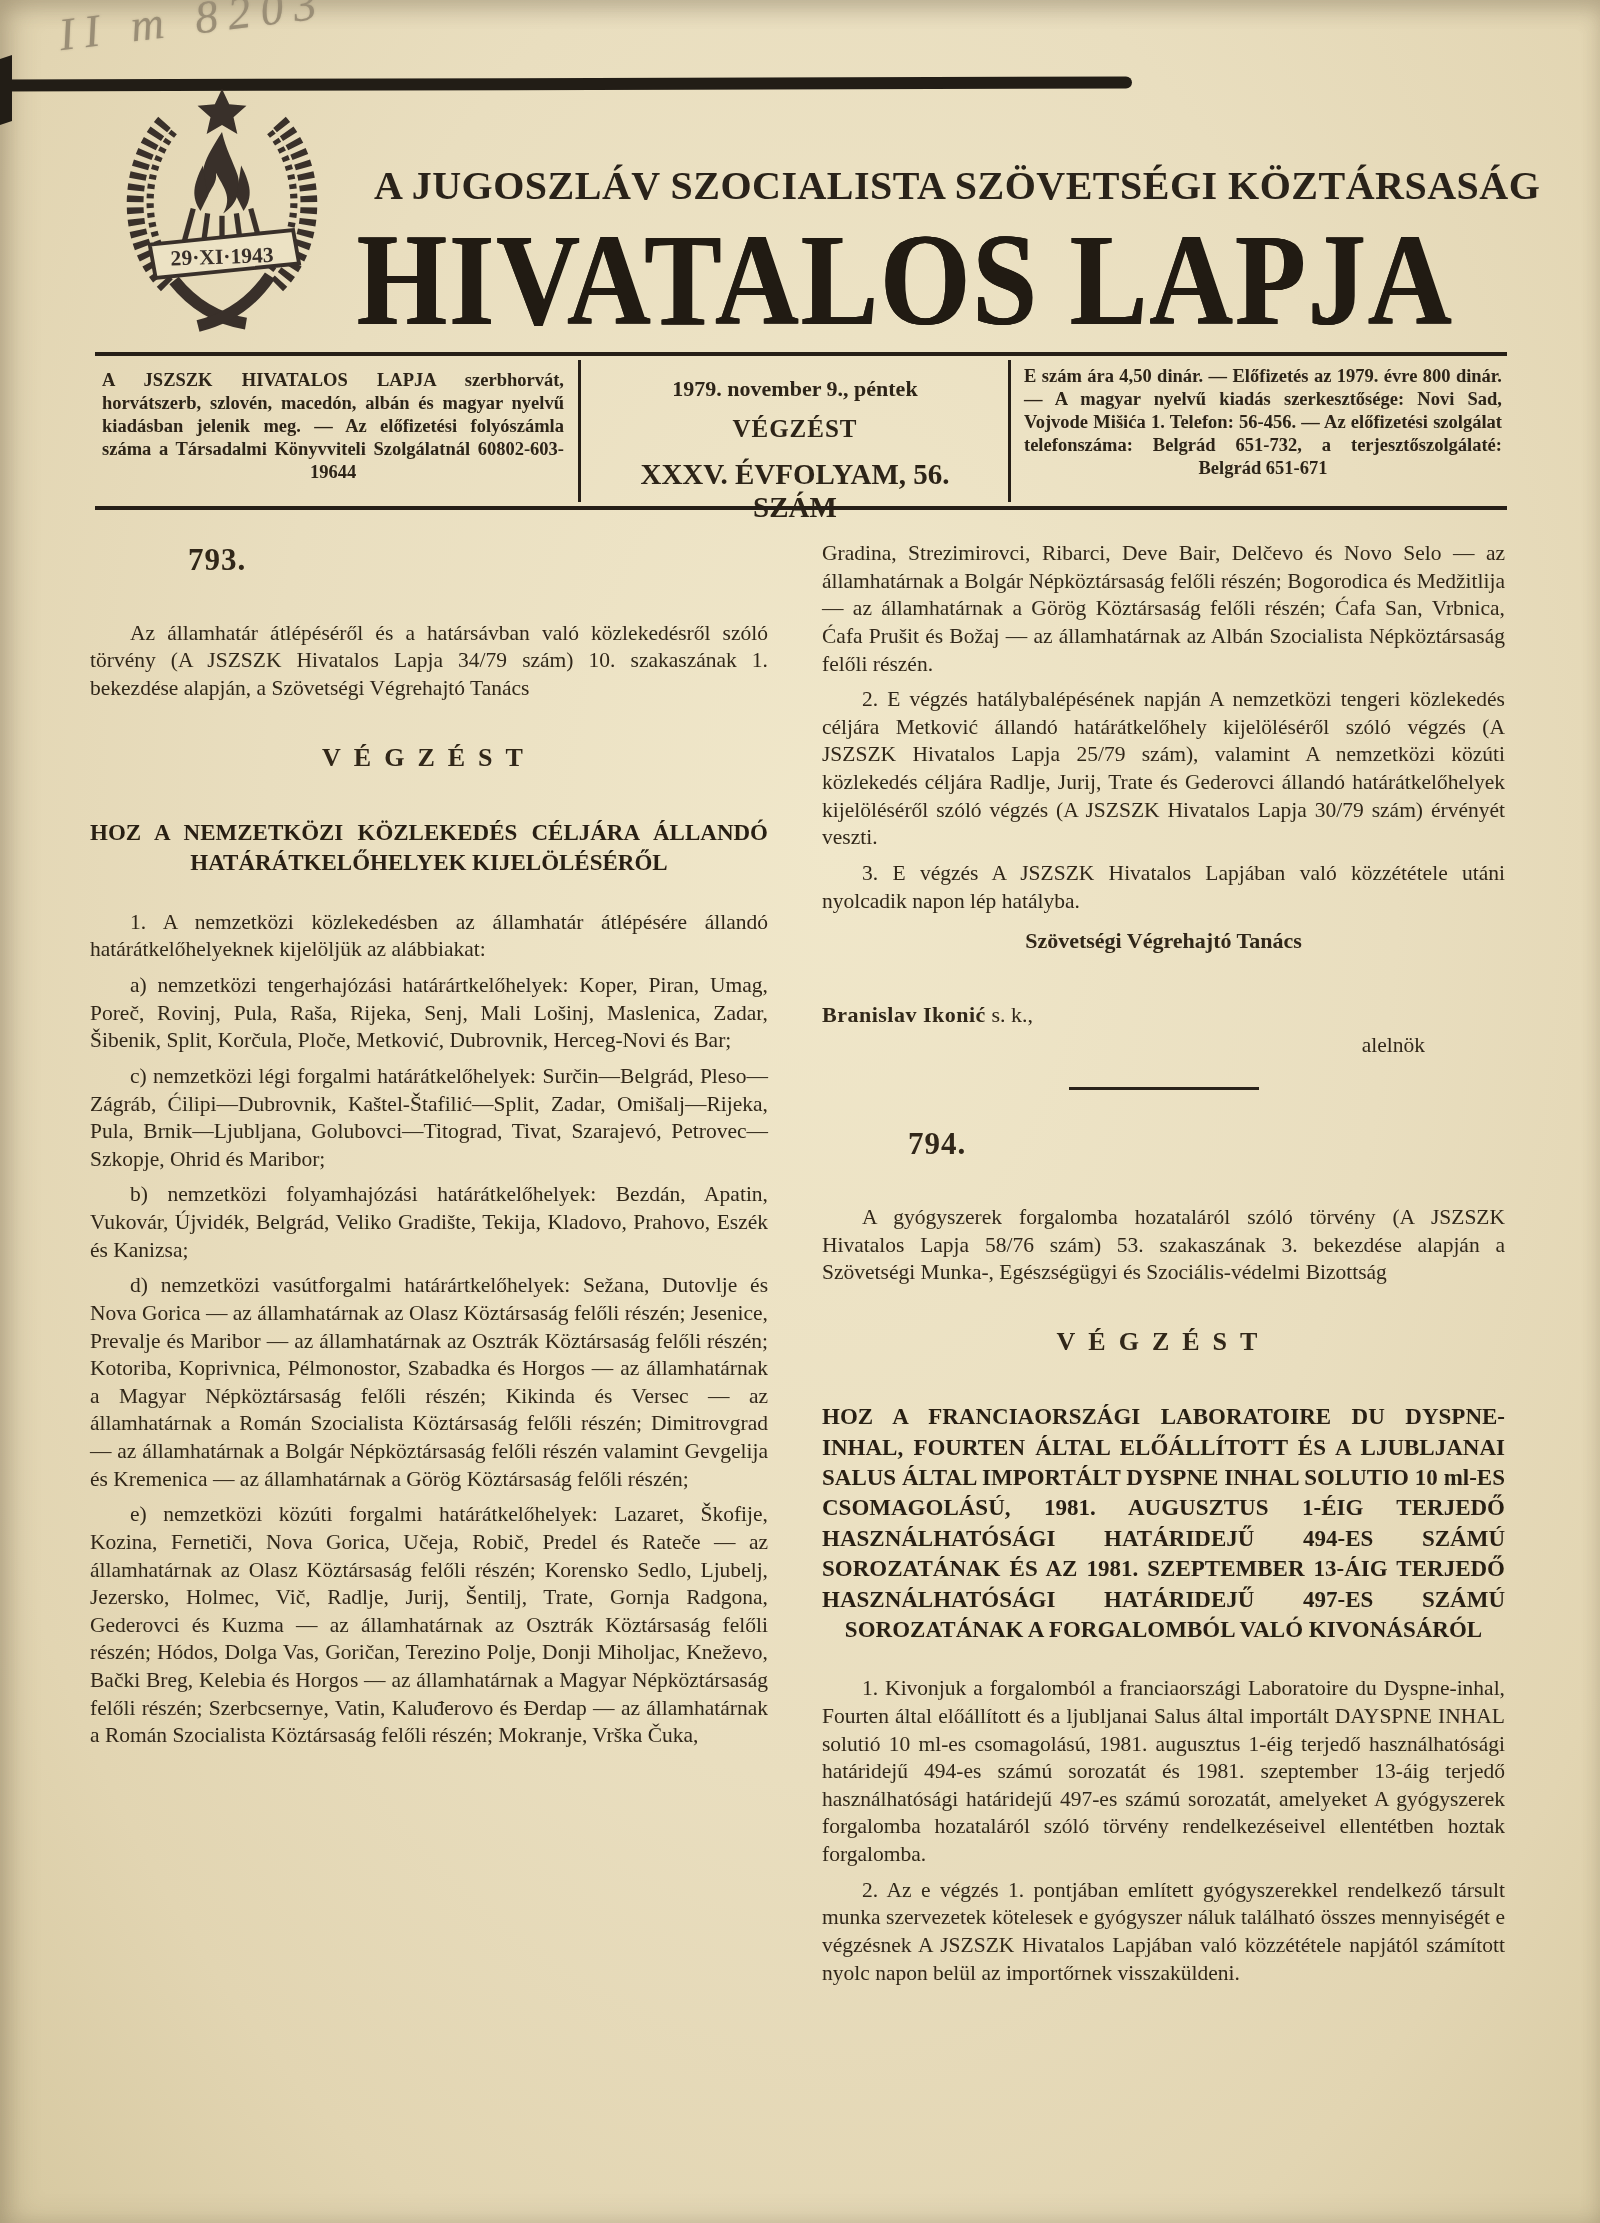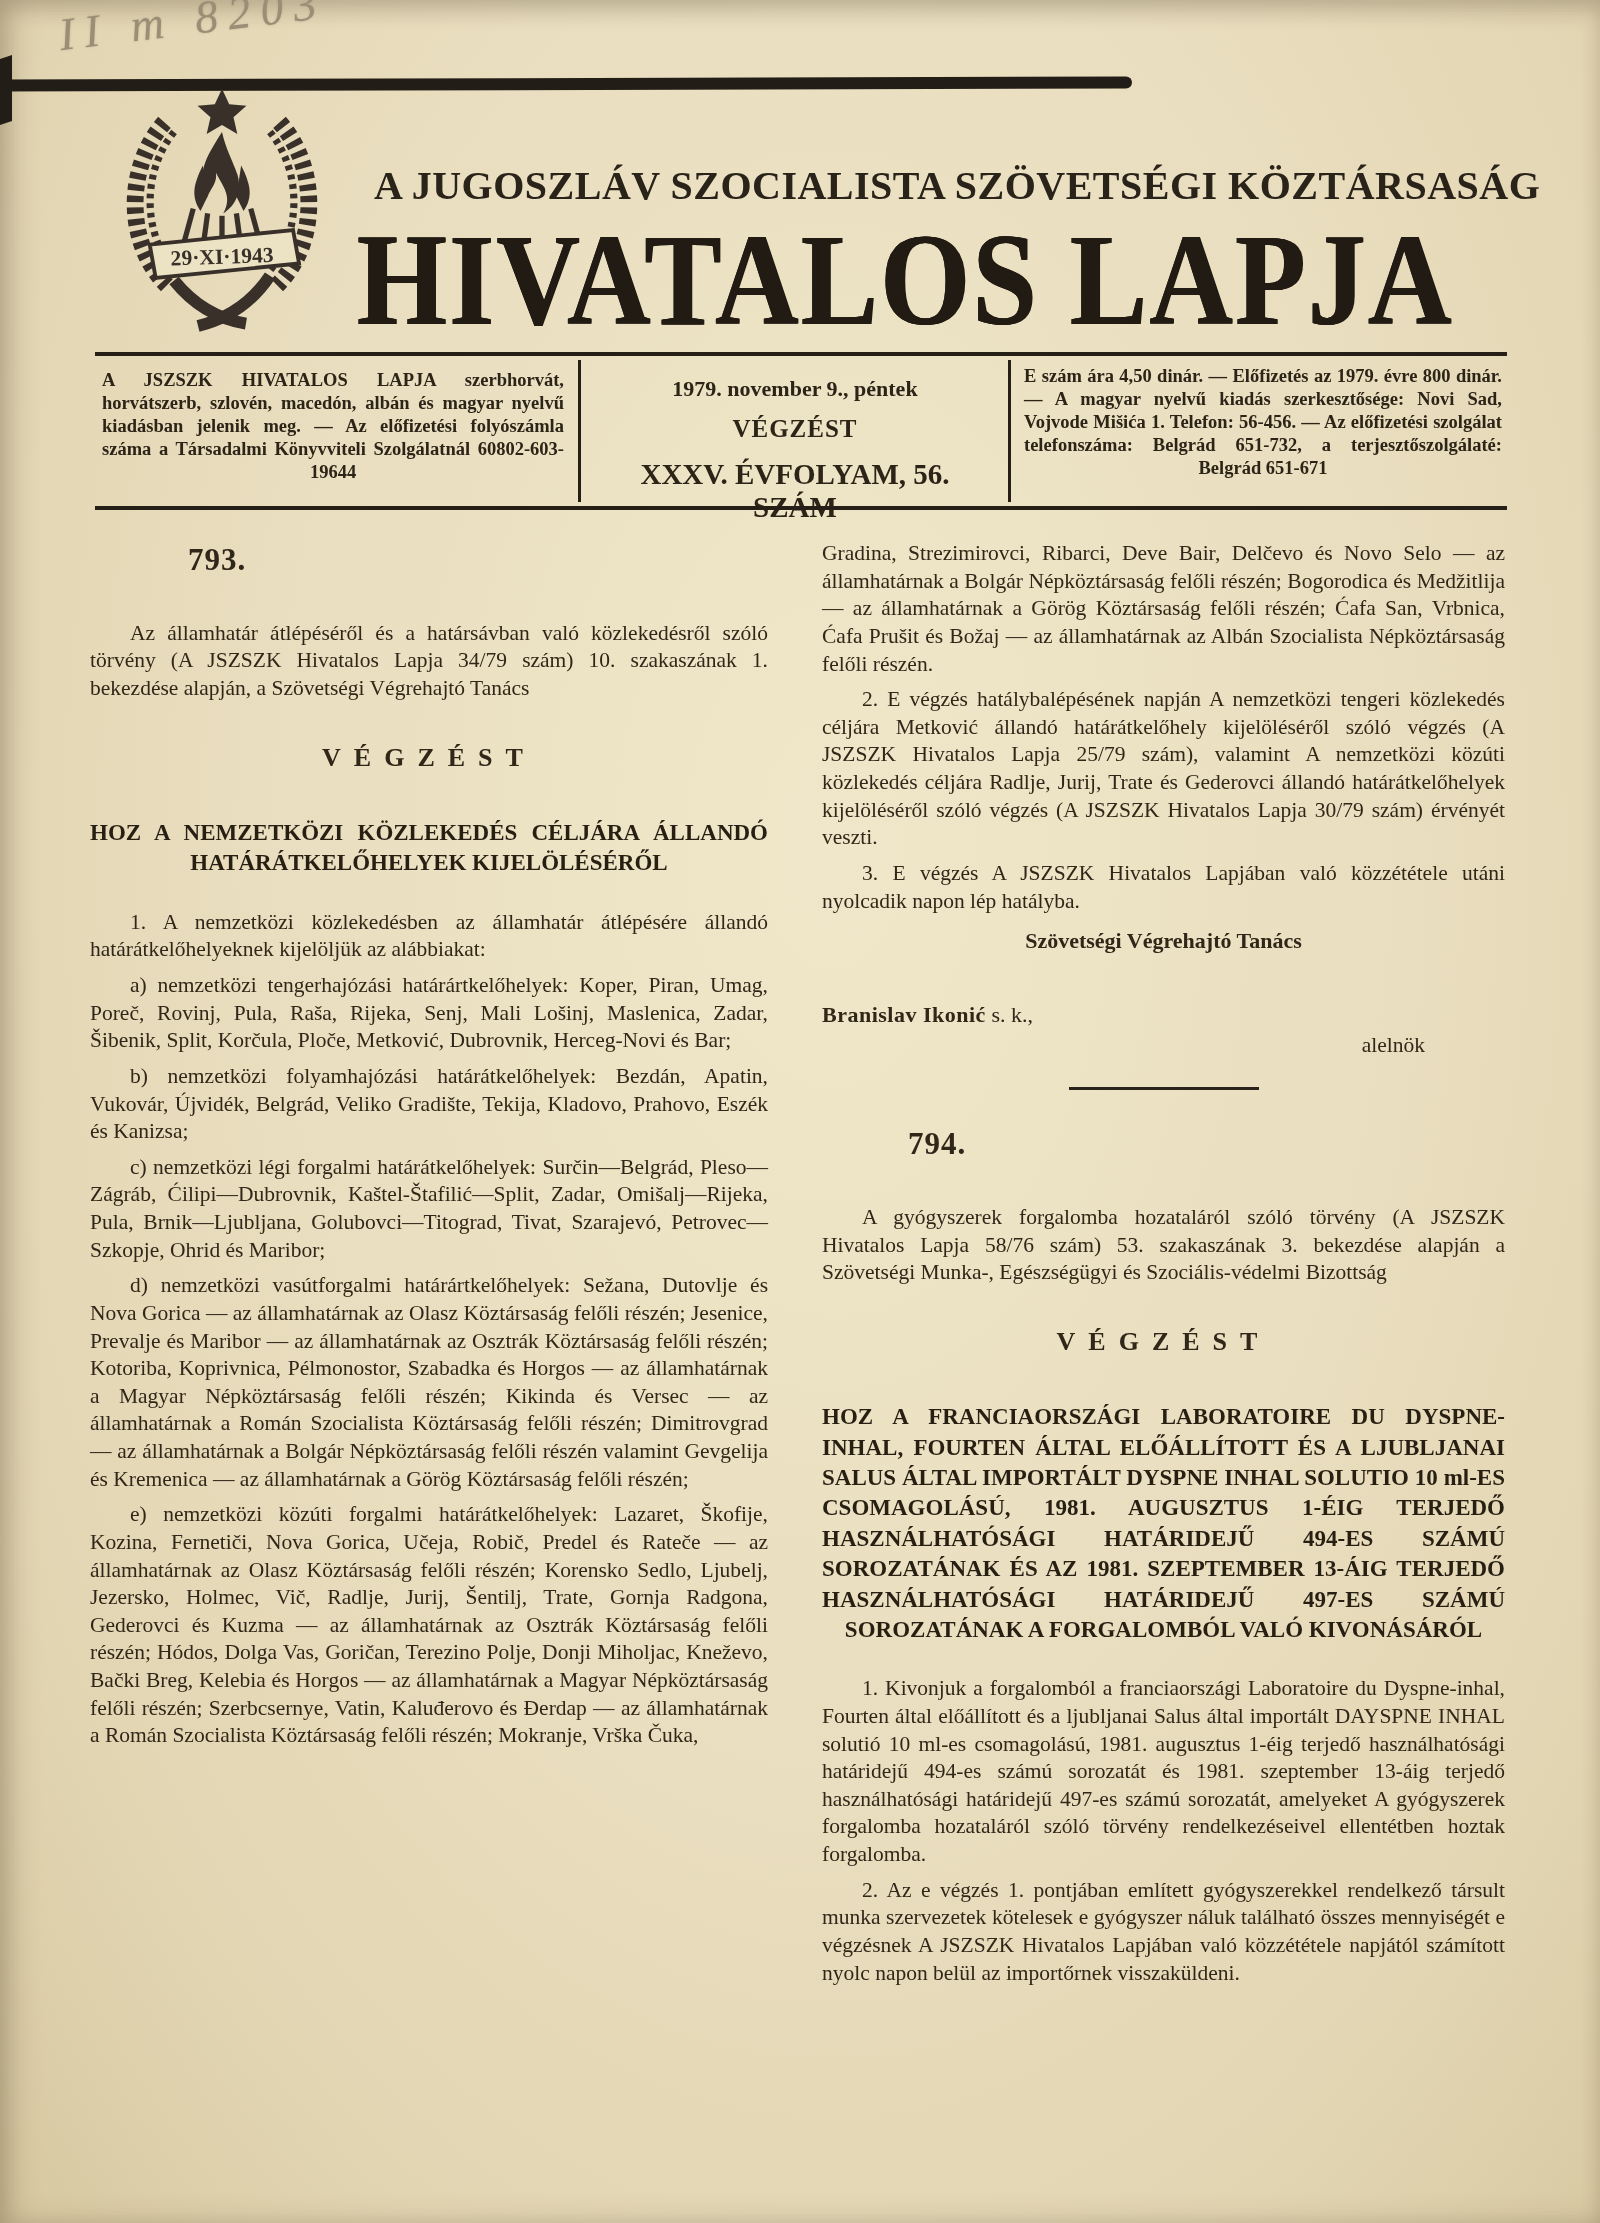--- a/index.html
+++ b/index.html
@@ -114,22 +114,22 @@
 
   <div class="rule rule-bottom"></div>
 
   <div class="col col-left">
     <div class="art-num">793.</div>
     <p>Az államhatár átlépéséről és a határsávban való közlekedésről szóló törvény (A JSZSZK Hivatalos Lapja 34/79 szám) 10. szakaszának 1. bekezdése alapján, a Szövetségi Végrehajtó Tanács</p>
     <p class="decree-word">VÉGZÉST</p>
     <p class="subject">HOZ A NEMZETKÖZI KÖZLEKEDÉS CÉLJÁRA ÁLLANDÓ HATÁRÁTKELŐHELYEK KIJELÖLÉSÉRŐL</p>
     <p>1. A nemzetközi közlekedésben az államhatár átlépésére állandó határátkelőhelyeknek kijelöljük az alábbiakat:</p>
     <p>a) nemzetközi tengerhajózási határártkelőhelyek: Koper, Piran, Umag, Poreč, Rovinj, Pula, Raša, Rijeka, Senj, Mali Lošinj, Maslenica, Zadar, Šibenik, Split, Korčula, Ploče, Metković, Dubrovnik, Herceg-Novi és Bar;</p>
+    <p>c) nemzetközi légi forgalmi határátkelőhelyek: Surčin—Belgrád, Pleso—Zágráb, Ćilipi—Dubrovnik, Kaštel-Štafilić—Split, Zadar, Omišalj—Rijeka, Pula, Brnik—Ljubljana, Golubovci—Titograd, Tivat, Szarajevó, Petrovec—Szkopje, Ohrid és Maribor;</p>
     <p>b) nemzetközi folyamhajózási határátkelőhelyek: Bezdán, Apatin, Vukovár, Újvidék, Belgrád, Veliko Gradište, Tekija, Kladovo, Prahovo, Eszék és Kanizsa;</p>
-    <p>c) nemzetközi légi forgalmi határátkelőhelyek: Surčin—Belgrád, Pleso—Zágráb, Ćilipi—Dubrovnik, Kaštel-Štafilić—Split, Zadar, Omišalj—Rijeka, Pula, Brnik—Ljubljana, Golubovci—Titograd, Tivat, Szarajevó, Petrovec—Szkopje, Ohrid és Maribor;</p>
     <p>d) nemzetközi vasútforgalmi határártkelőhelyek: Sežana, Dutovlje és Nova Gorica — az államhatárnak az Olasz Köztársaság felőli részén; Jesenice, Prevalje és Maribor — az államhatárnak az Osztrák Köztársaság felőli részén; Kotoriba, Koprivnica, Pélmonostor, Szabadka és Horgos — az államhatárnak a Magyar Népköztársaság felőli részén; Kikinda és Versec — az államhatárnak a Román Szocialista Köztársaság felőli részén; Dimitrovgrad — az államhatárnak a Bolgár Népköztársaság felőli részén valamint Gevgelija és Kremenica — az államhatárnak a Görög Köztársaság felőli részén;</p>
     <p>e) nemzetközi közúti forgalmi határátkelőhelyek: Lazaret, Škofije, Kozina, Fernetiči, Nova Gorica, Učeja, Robič, Predel és Rateče — az államhatárnak az Olasz Köztársaság felőli részén; Korensko Sedlo, Ljubelj, Jezersko, Holmec, Vič, Radlje, Jurij, Šentilj, Trate, Gornja Radgona, Gederovci és Kuzma — az államhatárnak az Osztrák Köztársaság felőli részén; Hódos, Dolga Vas, Goričan, Terezino Polje, Donji Miholjac, Kneževo, Bački Breg, Kelebia és Horgos — az államhatárnak a Magyar Népköztársaság felőli részén; Szerbcsernye, Vatin, Kaluđerovo és Đerdap — az államhatárnak a Román Szocialista Köztársaság felőli részén; Mokranje, Vrška Čuka,</p>
   </div>
 
   <div class="col col-right">
     <p class="noindent">Gradina, Strezimirovci, Ribarci, Deve Bair, Delčevo és Novo Selo — az államhatárnak a Bolgár Népköztársaság felőli részén; Bogorodica és Medžitlija — az államhatárnak a Görög Köztársaság felőli részén; Ćafa San, Vrbnica, Ćafa Prušit és Božaj — az államhatárnak az Albán Szocialista Népköztársaság felőli részén.</p>
     <p>2. E végzés hatálybalépésének napján A nemzetközi tengeri közlekedés céljára Metković állandó határátkelőhely kijelöléséről szóló végzés (A JSZSZK Hivatalos Lapja 25/79 szám), valamint A nemzetközi közúti közlekedés céljára Radlje, Jurij, Trate és Gederovci állandó határátkelőhelyek kijelöléséről szóló végzés (A JSZSZK Hivatalos Lapja 30/79 szám) érvényét veszti.</p>
     <p>3. E végzés A JSZSZK Hivatalos Lapjában való közzététele utáni nyolcadik napon lép hatályba.</p>
     <p class="issuer">Szövetségi Végrehajtó Tanács</p>
     <p class="signer"><b>Branislav Ikonić</b><span> s. k.,</span></p>

